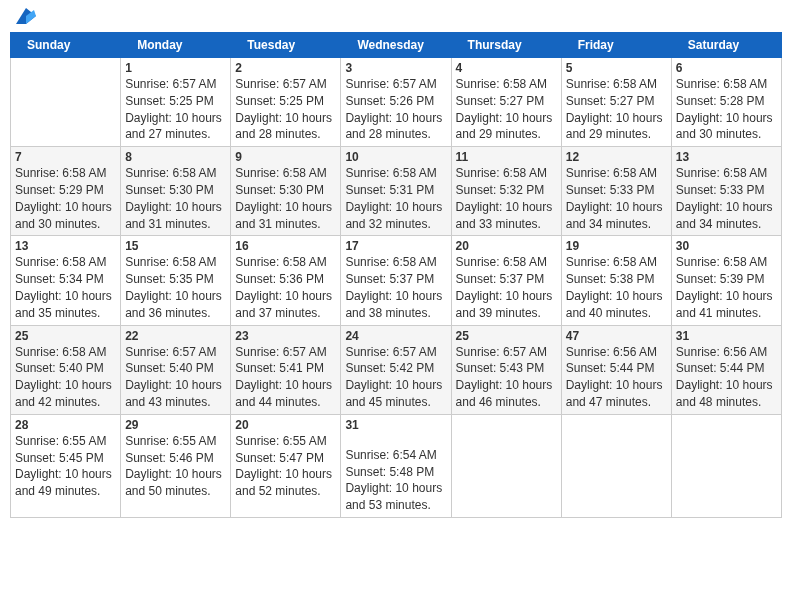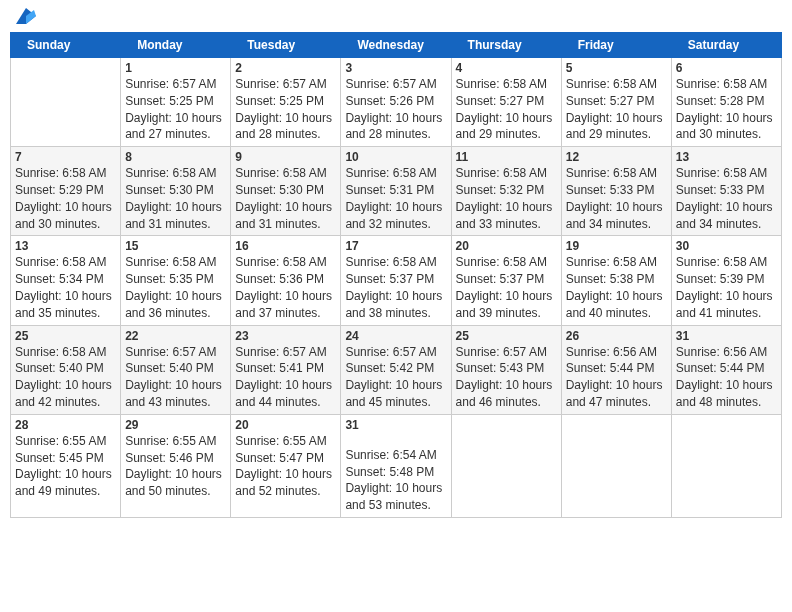--- a/index.html
+++ b/index.html
@@ -288,21 +288,21 @@
 and 45 minutes.</div>
         </td>
         <td class="row-shade">
           <span class="day-number">25</span>
           <div class="day-info" style="white-space: pre-line;">Sunrise: 6:57 AM
 Sunset: 5:43 PM
 Daylight: 10 hours
 and 46 minutes.</div>
         </td>
         <td class="row-shade">
-          <span class="day-number">26</span>
+          <span class="day-number">47</span>
           <div class="day-info" style="white-space: pre-line;">Sunrise: 6:56 AM
 Sunset: 5:44 PM
 Daylight: 10 hours
 and 47 minutes.</div>
         </td>
         <td class="row-shade">
           <span class="day-number">31</span>
           <div class="day-info" style="white-space: pre-line;">Sunrise: 6:56 AM
 Sunset: 5:44 PM
 Daylight: 10 hours

